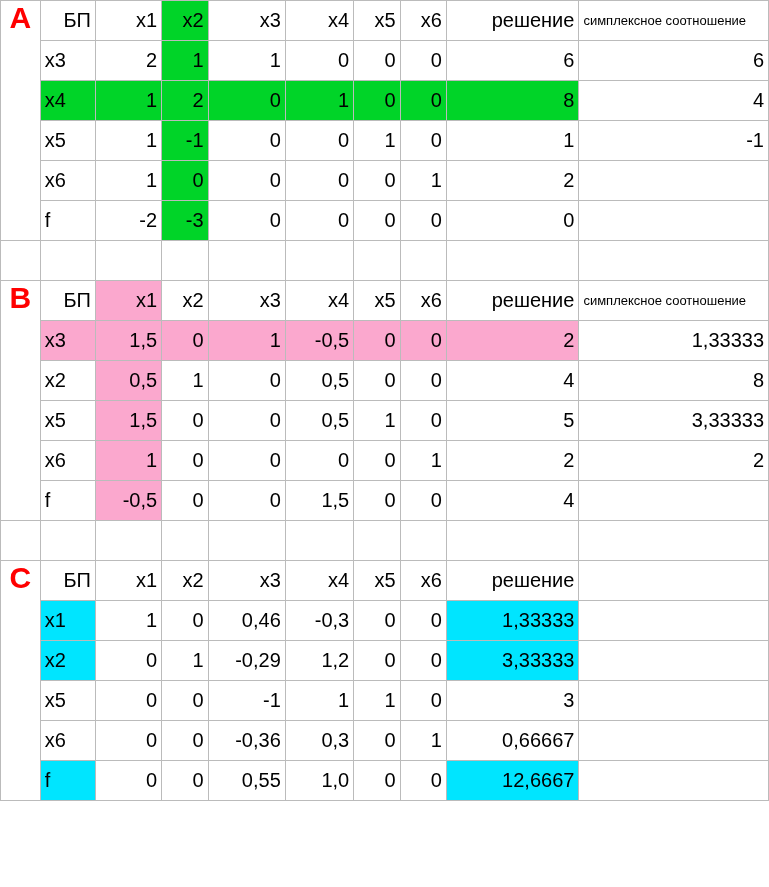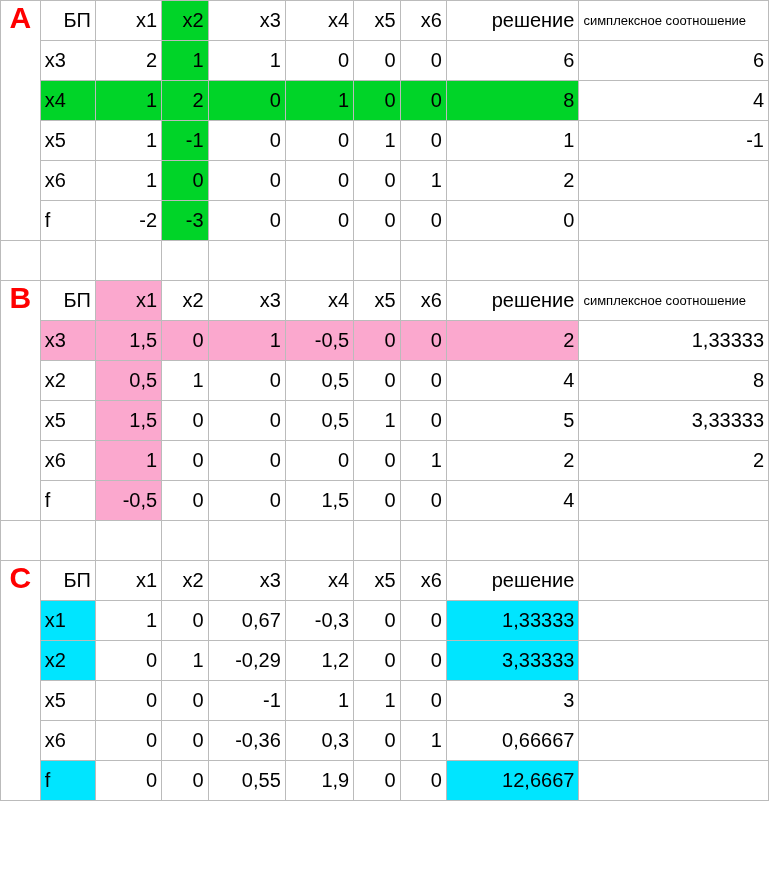--- a/index.html
+++ b/index.html
@@ -238,21 +238,21 @@
     <td class="hdr">x4</td>
     <td class="hdr">x5</td>
     <td class="hdr">x6</td>
     <td class="hdr">решение</td>
     <td></td>
   </tr>
   <tr>
     <td class="bp cy">x1</td>
     <td>1</td>
     <td>0</td>
-    <td>0,67</td>
+    <td>0,46</td>
     <td>-0,3</td>
     <td>0</td>
     <td>0</td>
     <td class="cy">1,33333</td>
     <td></td>
   </tr>
   <tr>
     <td class="bp cy">x2</td>
     <td>0</td>
     <td>1</td>
@@ -283,20 +283,20 @@
     <td>0</td>
     <td>1</td>
     <td>0,66667</td>
     <td></td>
   </tr>
   <tr>
     <td class="bp cy">f</td>
     <td>0</td>
     <td>0</td>
     <td>0,55</td>
-    <td>1,9</td>
+    <td>1,0</td>
     <td>0</td>
     <td>0</td>
     <td class="cy">12,6667</td>
     <td></td>
   </tr>
 </tbody>
   </table>
 
 </body></html>

